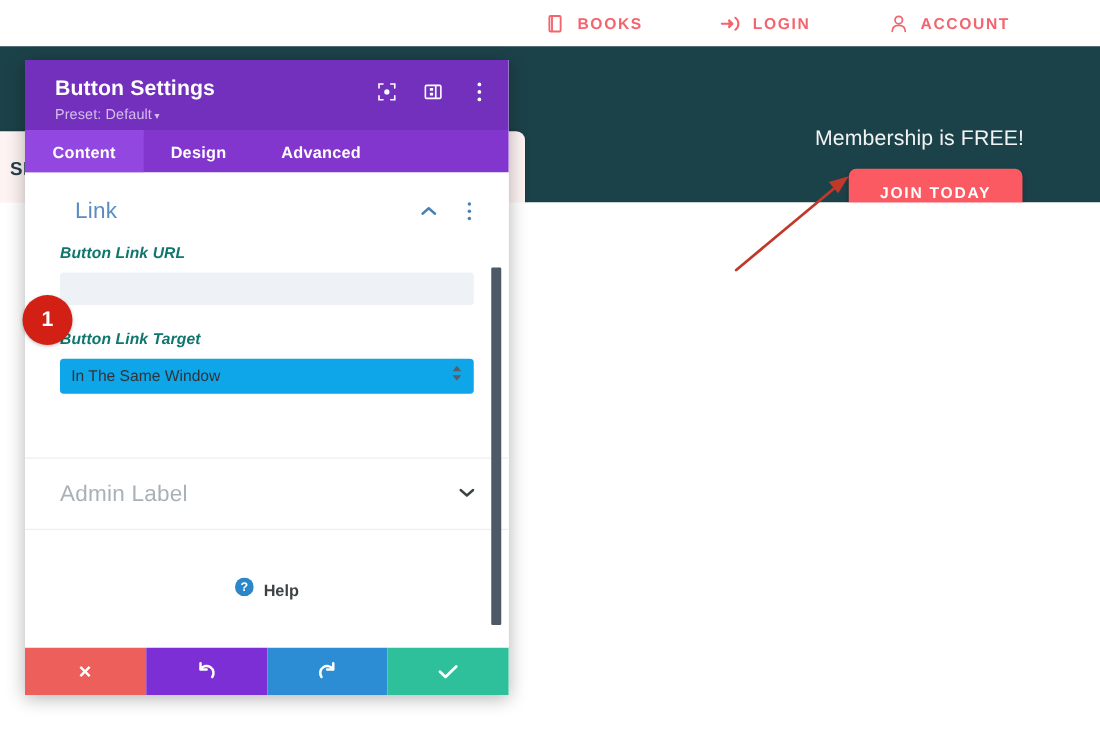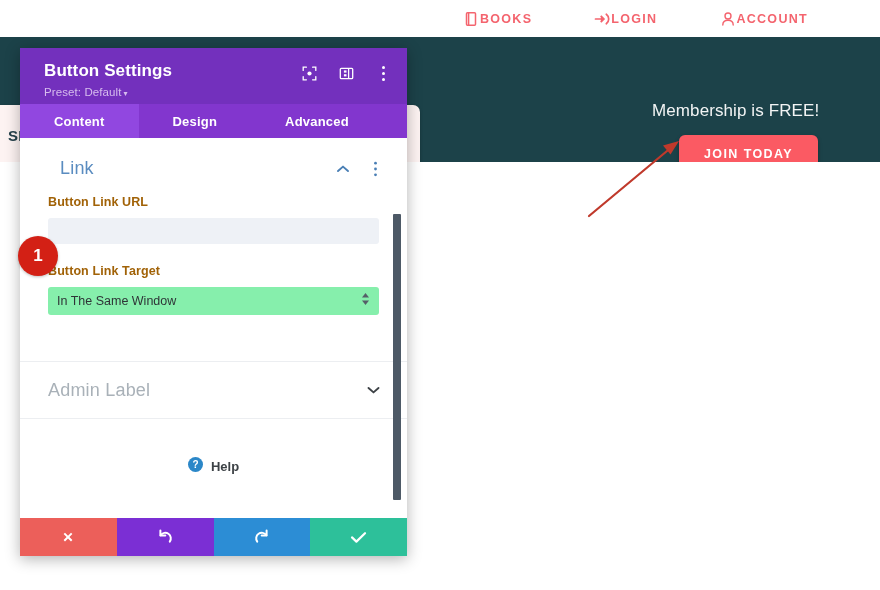--- a/index.html
+++ b/index.html
@@ -28,21 +28,21 @@
     background: #ffffff;
     display: flex;
     align-items: center;
     justify-content: flex-end;
     padding-right: 72px;
     box-sizing: border-box;
   }
   .topnav-item {
     display: flex;
     align-items: center;
-    gap: 0;
+    gap: 9px;
     margin-left: 62px;
     color: #f4646e;
     font-size: 12.5px;
     font-weight: bold;
     letter-spacing: 1.3px;
   }
   .topnav-item .ticon {
     display: inline-flex;
     align-items: center;
     justify-content: center;
@@ -157,21 +157,21 @@
     cursor: pointer;
   }
   .htool svg { display: block; }
 
   #tabs {
     background: #8236ce;
     display: flex;
     height: 34px;
   }
   .tab {
-    padding: 0 34px;
+    padding: 0 22px;
     display: flex;
     align-items: center;
     color: #ffffff;
     font-size: 13px;
     font-weight: bold;
     letter-spacing: .2px;
     cursor: pointer;
   }
   .tab.active { background: #9147e0; }
 
@@ -197,42 +197,43 @@
     width: 16px; height: 16px;
     display: flex; align-items: center; justify-content: center;
     margin-left: 16px;
     cursor: pointer;
   }
 
   .field { padding: 8px 28px 0 28px; }
   .field-label {
     font-size: 12.5px;
     font-weight: bold;
-    color: #a16207;
+    color: #0f766e;
     letter-spacing: .1px;
     margin-bottom: 9px;
+    font-style: italic;
   }
   .text-input {
     width: 100%;
     height: 26px;
     background: #eef1f6;
     border: none;
     border-radius: 3px;
     box-sizing: border-box;
     padding: 0 9px;
     font-family: "Liberation Sans", sans-serif;
     font-size: 12.5px;
     color: #2f3437;
     outline: none;
   }
   .select-wrap { position: relative; }
   .select-input {
     width: 100%;
     height: 28px;
-    background: #86efac;
+    background: #0ea5e9;
     border: none;
     border-radius: 3px;
     box-sizing: border-box;
     padding: 0 26px 0 9px;
     font-family: "Liberation Sans", sans-serif;
     font-size: 12.5px;
     color: #2f3437;
     display: flex;
     align-items: center;
     cursor: pointer;
@@ -242,21 +243,21 @@
     right: 9px; top: 50%;
     transform: translateY(-50%);
     pointer-events: none;
   }
 
   #spacer { height: 28px; }
 
   #admin-label-row {
     border-top: 1px solid #eceef1;
     border-bottom: 1px solid #eceef1;
-    margin-top: 18px;
+    margin-top: 23px;
     height: 56px;
     display: flex;
     align-items: center;
     padding: 0 26px 0 28px;
     cursor: pointer;
   }
   #admin-label-title {
     flex: 1;
     color: #a9b1b8;
     font-size: 18px;

